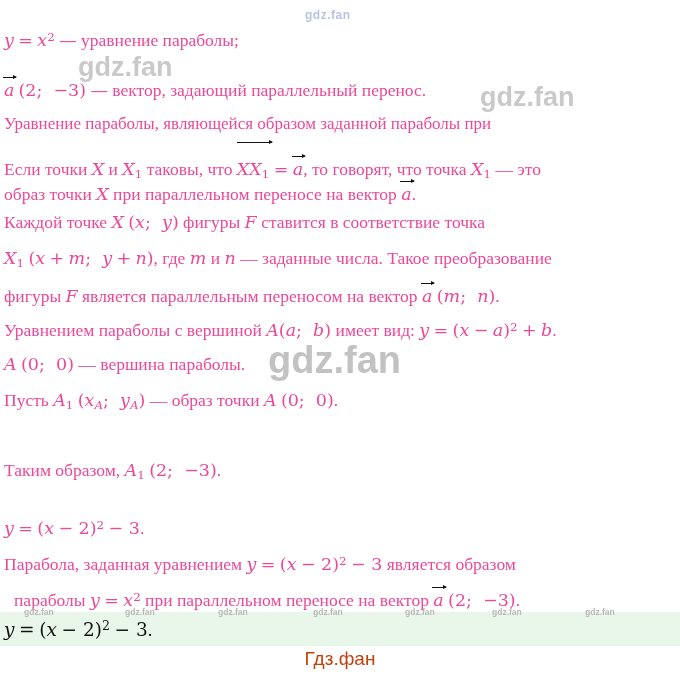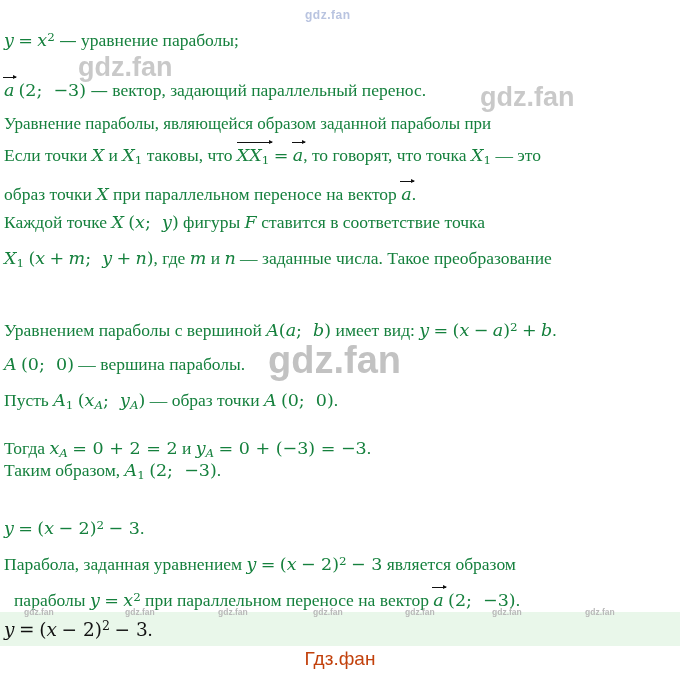--- a/index.html
+++ b/index.html
@@ -19,21 +19,21 @@
     position: relative;
     width: 680px;
     height: 500px;
   }
   .line {
     position: absolute;
     left: 4px;
     font-size: 17.5px;
     line-height: 1.2;
     white-space: nowrap;
-    color: #15803d;
+    color: #ec4899;
   }
   .math {
     font-family: "DejaVu Serif", serif;
     font-style: italic;
   }
   .mathup {
     font-family: "DejaVu Serif", serif;
     font-style: normal;
   }
   sub {
@@ -64,21 +64,21 @@
     position: absolute;
     right: -3px;
     top: -3.5px;
     border-left: 4px solid #111;
     border-top: 2.5px solid transparent;
     border-bottom: 2.5px solid transparent;
   }
   .vecwide {
     position: relative;
     display: inline-block;
-    padding-top: 3px;
+    padding-top: 17px;
   }
   .vecwide::after {
     content: "";
     position: absolute;
     left: 0px;
     right: -3px;
     top: 0px;
     height: 6px;
     border-top: 1.3px solid #111;
   }
@@ -169,36 +169,36 @@
   </div>
 
   <div class="line" style="top:212px;">
     Каждой точке <span class="math">X</span> <span class="mathup">(</span><span class="math">x</span><span class="mathup">;&nbsp; </span><span class="math">y</span><span class="mathup">)</span> фигуры <span class="math">F</span> ставится в соответствие точка
   </div>
 
   <div class="line" style="top:248px;">
     <span class="math">X</span><sub class="mathup">1</sub> <span class="mathup">(</span><span class="math">x</span> <span class="mathup">+</span> <span class="math">m</span><span class="mathup">;&nbsp; </span><span class="math">y</span> <span class="mathup">+</span> <span class="math">n</span><span class="mathup">)</span>, где <span class="math">m</span> и <span class="math">n</span> — заданные числа. Такое преобразование
   </div>
 
+  <div class="line" style="top:284px;">
+    фигуры <span class="math">F</span> является параллельным переносом на вектор <span class="math vec">a</span> <span class="mathup">(</span><span class="math">m</span><span class="mathup">;&nbsp; </span><span class="math">n</span><span class="mathup">)</span>.
+  </div>
 
   <div class="line" style="top:320px;">
     Уравнением параболы с вершиной <span class="math">A</span><span class="mathup">(</span><span class="math">a</span><span class="mathup">;&nbsp; </span><span class="math">b</span><span class="mathup">)</span> имеет вид: <span class="math">y</span> <span class="mathup">=</span> <span class="mathup">(</span><span class="math">x</span> <span class="mathup">−</span> <span class="math">a</span><span class="mathup">)</span><sup class="mathup">2</sup> <span class="mathup">+</span> <span class="math">b</span>.
   </div>
 
   <div class="line" style="top:354px;">
     <span class="math">A</span> <span class="mathup">(0;&nbsp; 0)</span> — вершина параболы.
   </div>
 
   <div class="line" style="top:390px;">
     Пусть <span class="math">A</span><sub class="mathup">1</sub> <span class="mathup">(</span><span class="math">x<sub>A</sub></span><span class="mathup">;&nbsp; </span><span class="math">y<sub>A</sub></span><span class="mathup">)</span> — образ точки <span class="math">A</span> <span class="mathup">(0;&nbsp; 0)</span>.
   </div>
 
-  <div class="line" style="top:438px;">
-    Тогда <span class="math">x<sub>A</sub></span> <span class="mathup">= 0 + 2 = 2</span> и <span class="math">y<sub>A</sub></span> <span class="mathup">= 0 + (−3) = −3</span>.
-  </div>
 
   <div class="line" style="top:460px;">
     Таким образом, <span class="math">A</span><sub class="mathup">1</sub> <span class="mathup">(2;&nbsp; −3)</span>.
   </div>
 
   <div class="line" style="top:518px;">
     <span class="math">y</span> <span class="mathup">=</span> <span class="mathup">(</span><span class="math">x</span> <span class="mathup">− 2)</span><sup class="mathup">2</sup> <span class="mathup">− 3</span>.
   </div>
 
   <div class="line" style="top:554px;">

